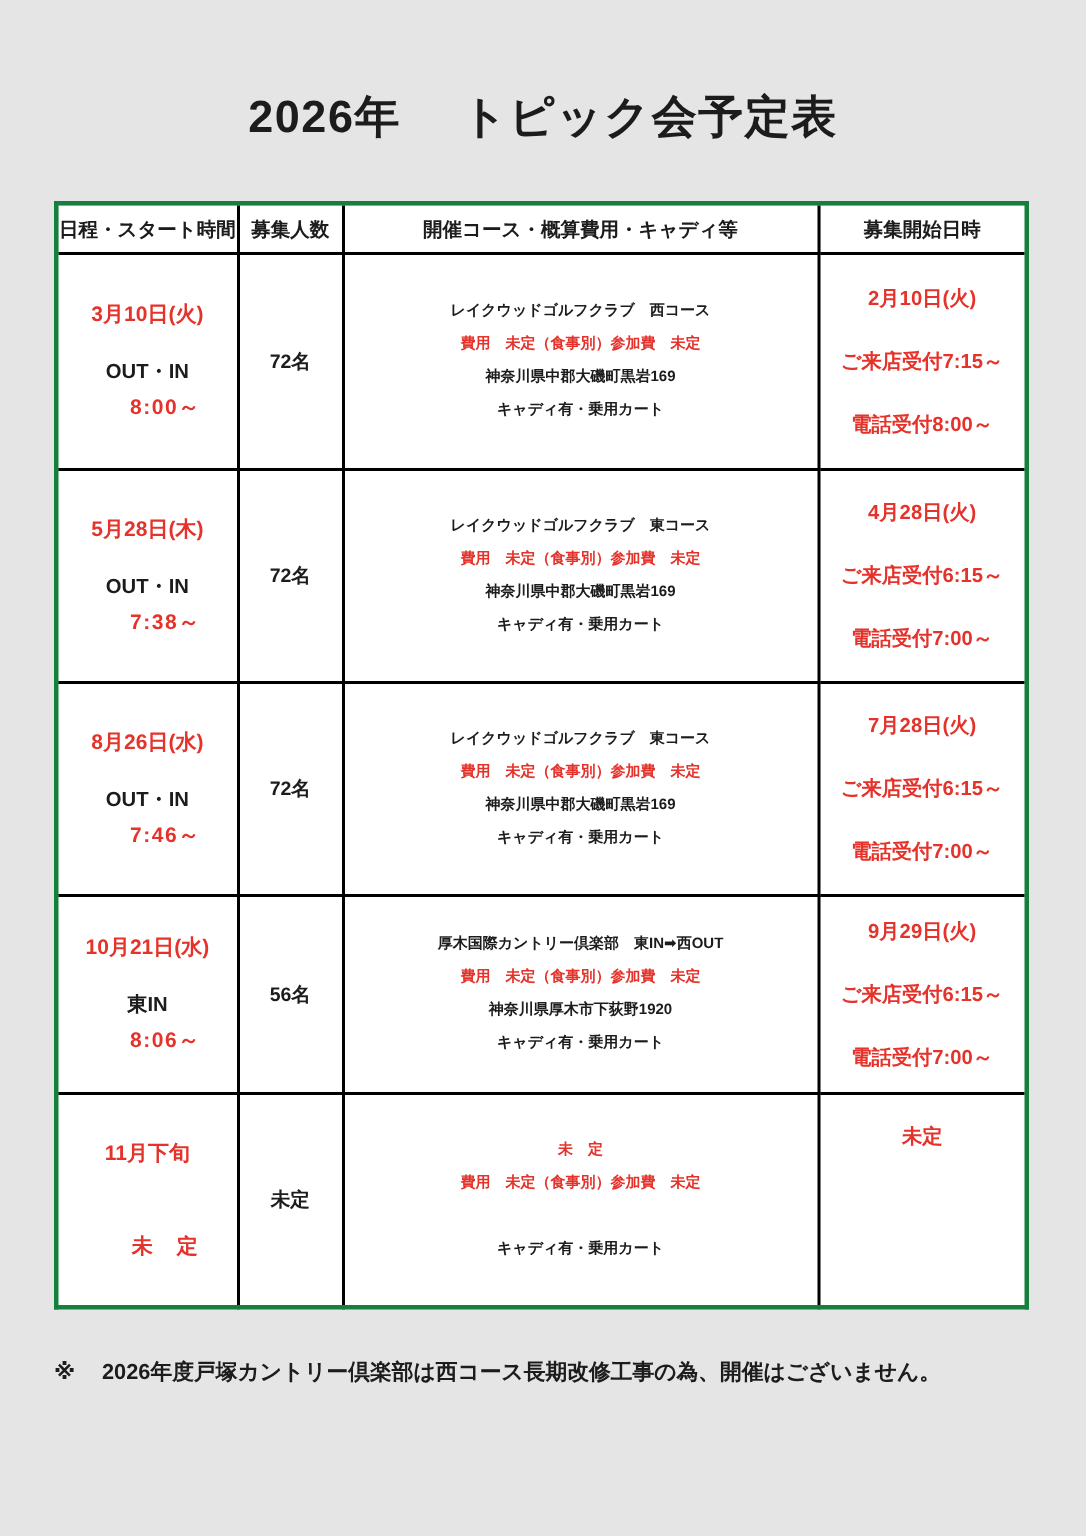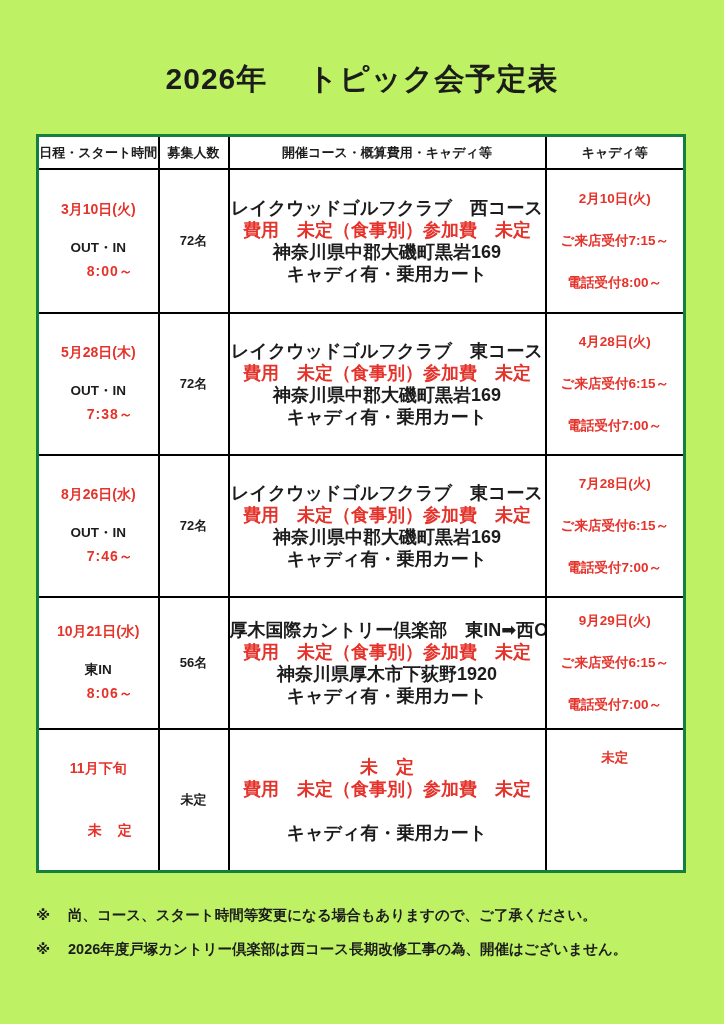--- a/index.html
+++ b/index.html
@@ -12,21 +12,21 @@
     height: 1024px;
     overflow: hidden;
     font-family: "Liberation Sans", "DejaVu Sans", sans-serif;
     font-weight: bold;
     color: #1c1c1c;
   }
   .page {
     position: relative;
     width: 724px;
     height: 1024px;
-    background: #bef264;
+    background: #e5e5e5;
   }
   .title {
     margin: 0;
     padding-top: 62px;
     text-align: center;
     font-size: 30px;
     line-height: 34px;
     letter-spacing: 1px;
     color: #1c1c1c;
   }
@@ -62,21 +62,21 @@
   
   .c-date { font-size: 14px; }
   .c-date .l2 { margin-top: 20px; min-height: 18px; line-height: 18px; font-size: 13.5px; }
   .c-date .l3 { margin-top: 4px; min-height: 20px; line-height: 20px; letter-spacing: 1px; padding-left: 24px; }
 
   
   .c-cap { font-size: 13px; }
 
   
   .c-course .line {
-    font-size: 18px;
+    font-size: 10px;
     line-height: 22px;
     min-height: 22px;
     white-space: nowrap;
     overflow: hidden;
   }
 
   
   .c-open .line {
     font-size: 13.5px;
     line-height: 22px;
@@ -113,21 +113,21 @@
       <col style="width:121px">
         <col style="width:70px">
         <col style="width:317px">
         <col style="width:139px">
     </colgroup>
     <thead>
       <tr>
         <th>日程・スタート時間</th>
         <th>募集人数</th>
         <th>開催コース・概算費用・キャディ等</th>
-        <th>キャディ等</th>
+        <th>募集開始日時</th>
       </tr>
     </thead>
     <tbody>
 
       <tr class="r0">
         <td class="c-date">
           <div class="l1 red">3月10日(火)</div>
           <div class="l2">OUT・IN</div>
           <div class="l3 red">8:00～</div>
         </td>
@@ -232,21 +232,18 @@
           <div class="line l1 red">未定</div>
           <div class="line l2 red"></div>
           <div class="line l3 red"></div>
         </td>
       </tr>
 
     </tbody>
   </table>
 
   <div class="notes">
-    <div class="note">
-      <span class="marker">※</span><span>尚、コース、スタート時間等変更になる場合もありますので、ご了承ください。</span><span class="red"></span><span></span>
-    </div>
     <div class="note">
       <span class="marker">※</span><span>2026年度戸塚カントリー倶楽部は西コース長期改修工事の為、開催はございません。</span><span class="red"></span><span></span>
     </div>
   </div>
 
 </div>
 
 </body></html>

